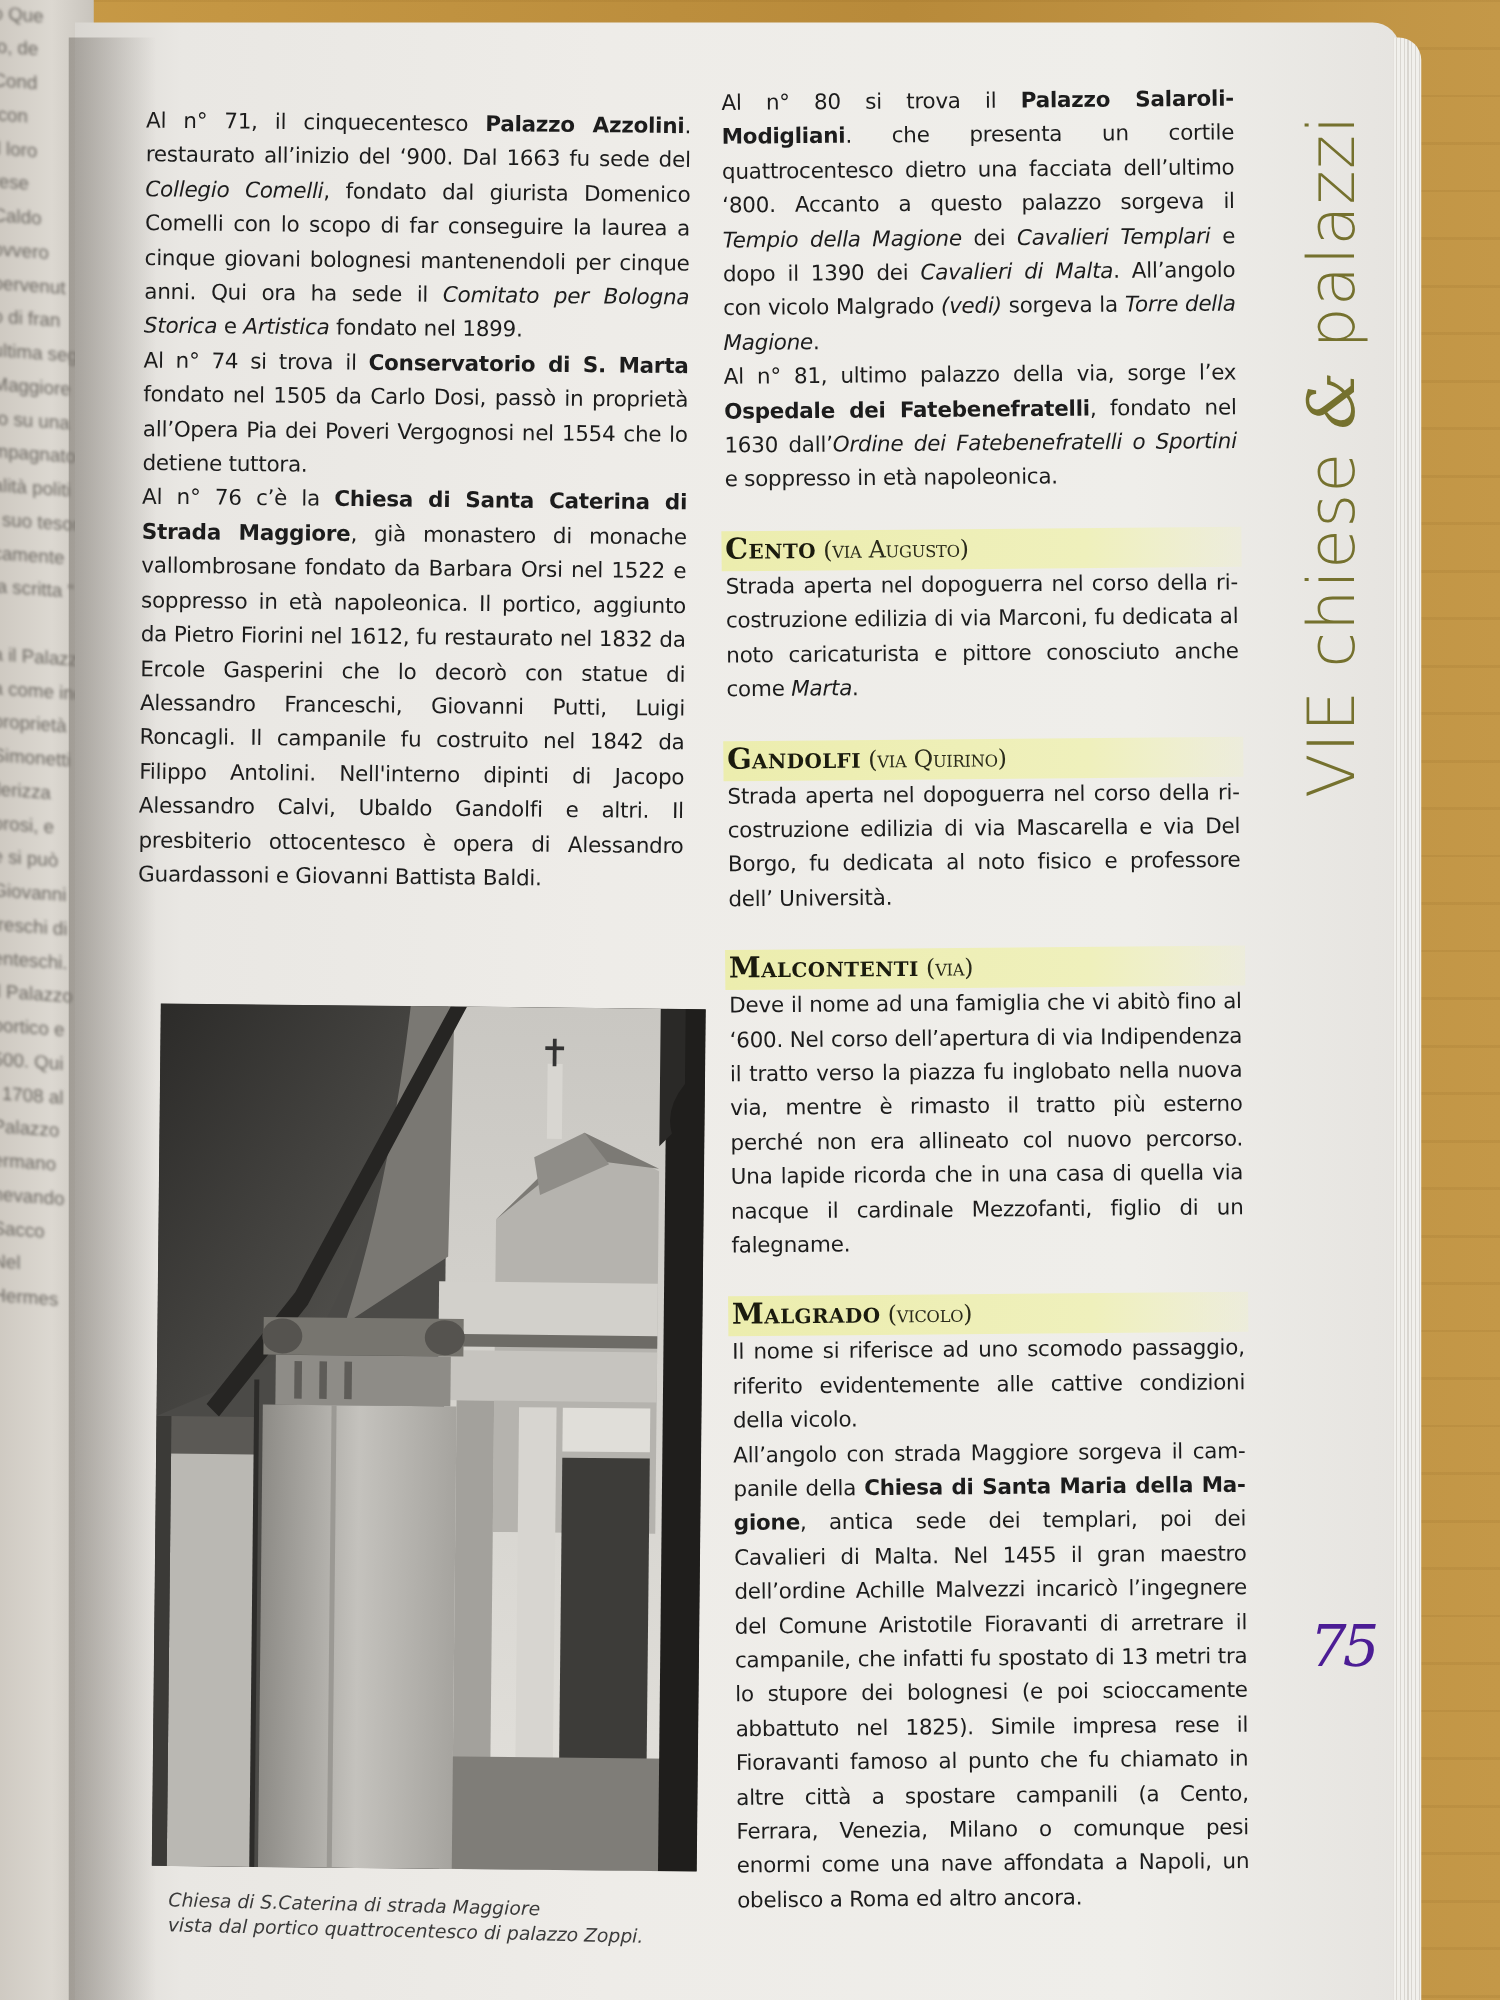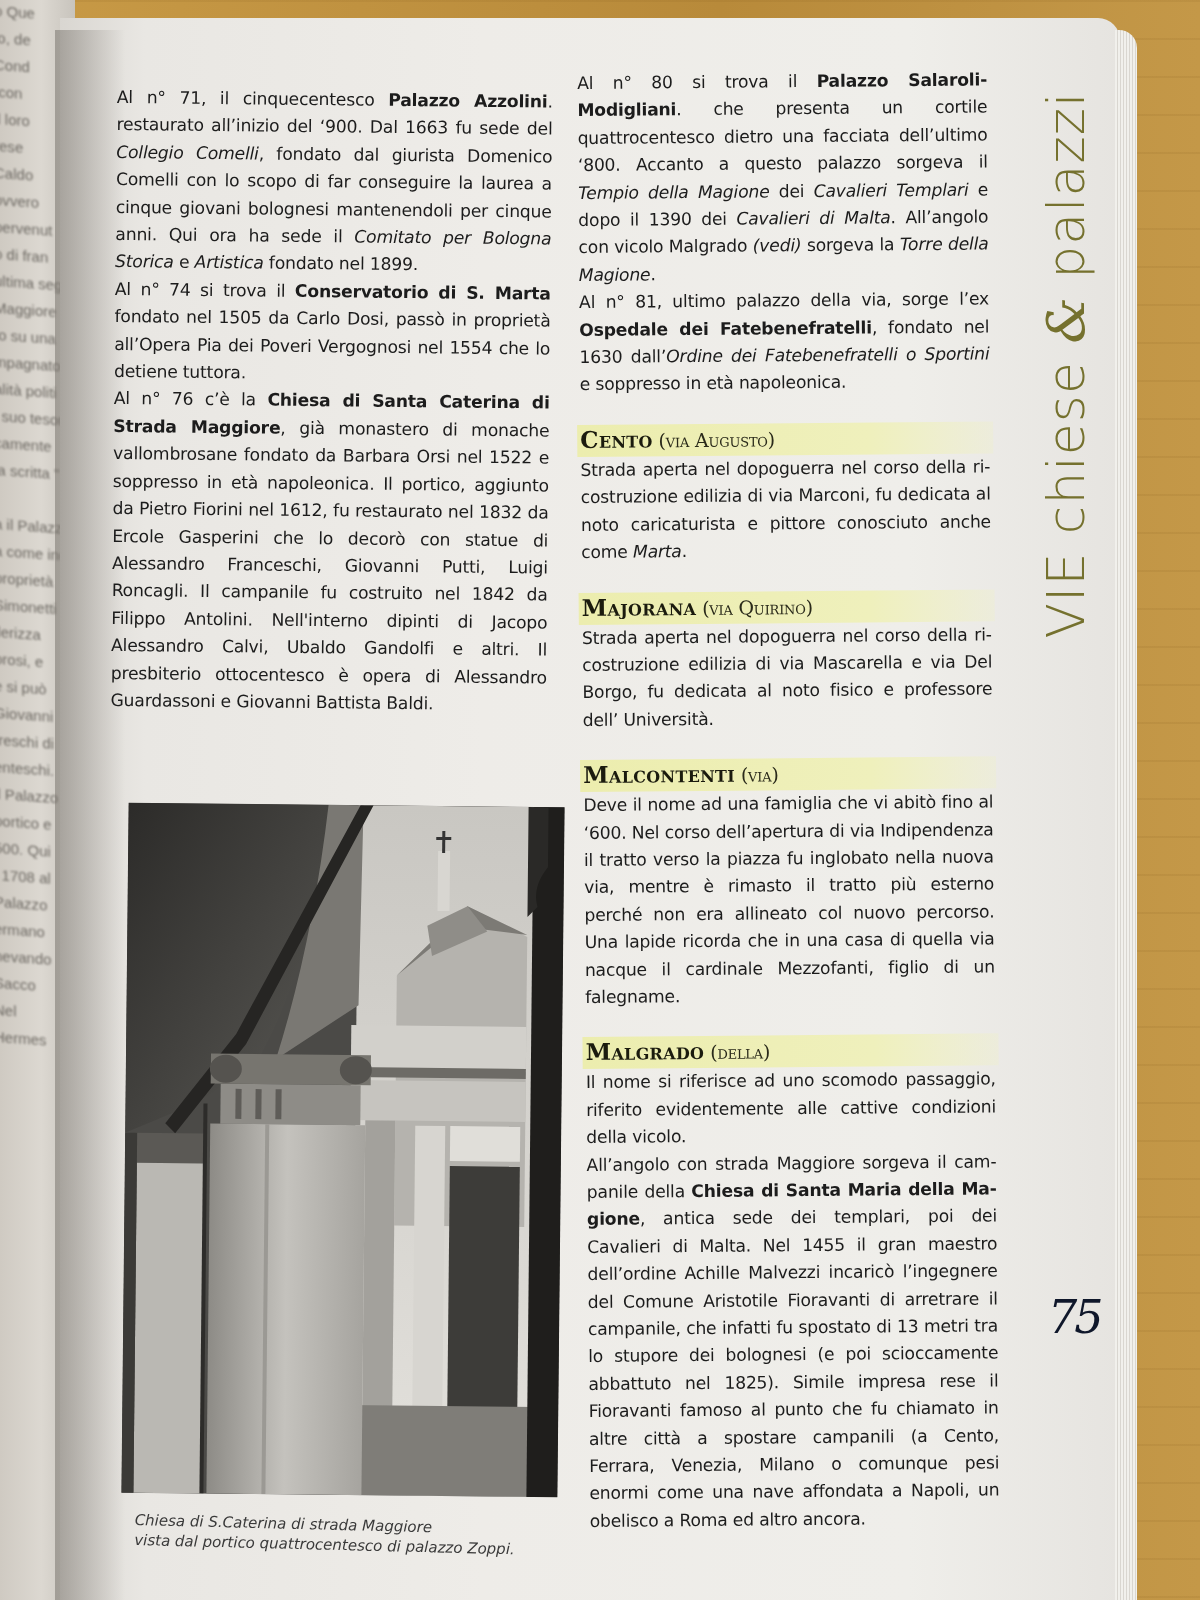--- a/index.html
+++ b/index.html
@@ -82,21 +82,21 @@
     position: absolute; left: 1066px; top: 365px;
     transform: translate(-50%, -50%) rotate(-90deg);
     white-space: nowrap; color: #75712e;
     font-family: "DejaVu Sans", sans-serif; font-weight: 300;
     font-size: 52px; letter-spacing: 1px;
   }
   .running-head .amp { font-family: "DejaVu Serif", serif; font-style: italic; }
   .page-number {
     position: absolute; left: 1048px; top: 1290px;
     font-family: "DejaVu Serif", serif; font-style: italic;
-    font-size: 46px; color: #0f172a; letter-spacing: -3px;
+    font-size: 46px; color: #4c1d95; letter-spacing: -3px;
   }
 </style>
 </head>
 <body>
 
 <div class="table-bg"></div>
 
 <div class="left-page">
   <div class="ghost" id="ghost-text">
       <div>o Que</div>
@@ -217,29 +217,29 @@
 </div>
 
 <div class="col col-right" id="col-right">
     <p><span>Al n° 80 si trova il </span><b>Palazzo Salaroli-Modigliani</b><span>. che presenta un cortile quattrocentesco dietro una facciata dell’ultimo ‘800. Accanto a questo palazzo sorgeva il </span><i>Tempio della Magione</i><span> dei </span><i>Cavalieri Templari</i><span> e dopo il 1390 dei </span><i>Cavalieri di Malta</i><span>. All’angolo con vicolo Malgrado </span><i>(vedi)</i><span> sorgeva la </span><i>Torre della Magione</i><span>.</span></p>
     <p><span>Al n° 81, ultimo palazzo della via, sorge l’ex </span><b>Ospedale dei Fatebenefratelli</b><span>, fondato nel 1630 dall’</span><i>Ordine dei Fatebenefratelli o Sportini</i><span> e soppresso in età napoleonica.</span></p>
     <div class="entry">
       <div class="entry-head"><span class="entry-name">Cento</span><span class="entry-qual"> (via Augusto)</span></div>
       <p><span>Strada aperta nel dopoguerra nel corso della ri­costruzione edilizia di via Marconi, fu dedicata al noto caricaturista e pittore conosciuto anche come </span><i>Marta</i><span>.</span></p>
     </div>
     <div class="entry">
-      <div class="entry-head"><span class="entry-name">Majorana</span><span class="entry-qual"> (via Quirino)</span></div>
+      <div class="entry-head"><span class="entry-name">Gandolfi</span><span class="entry-qual"> (via Quirino)</span></div>
       <p><span>Strada aperta nel dopoguerra nel corso della ri­costruzione edilizia di via Mascarella e via Del Borgo, fu dedicata al noto fisico e professore dell’ Università.</span></p>
     </div>
     <div class="entry">
       <div class="entry-head"><span class="entry-name">Malcontenti</span><span class="entry-qual"> (via)</span></div>
       <p><span>Deve il nome ad una famiglia che vi abitò fino al ‘600. Nel corso dell’apertura di via Indipen­denza il tratto verso la piazza fu inglobato nella nuova via, mentre è rimasto il tratto più esterno perché non era allineato col nuovo percorso. Una lapide ricorda che in una casa di quella via nacque il cardinale Mezzofanti, figlio di un falegname.</span></p>
     </div>
     <div class="entry">
-      <div class="entry-head"><span class="entry-name">Malgrado</span><span class="entry-qual"> (della)</span></div>
+      <div class="entry-head"><span class="entry-name">Malgrado</span><span class="entry-qual"> (vicolo)</span></div>
       <p><span>Il nome si riferisce ad uno scomodo passaggio, riferito evidentemente alle cattive condizioni della vicolo.</span></p>
       <p><span>All’angolo con strada Maggiore sorgeva il cam­panile della </span><b>Chiesa di Santa Maria della Ma­gione</b><span>, antica sede dei templari, poi dei Cavalieri di Malta. Nel 1455 il gran maestro dell’ordine Achille Malvezzi incaricò l’inge­gnere del Comune Aristotile Fioravanti di arre­trare il campanile, che infatti fu spostato di 13 metri tra lo stupore dei bolognesi (e poi scioc­camente abbattuto nel 1825). Simile impresa rese il Fioravanti famoso al punto che fu chia­mato in altre città a spostare campanili (a Cento, Ferrara, Venezia, Milano o comunque pesi enormi come una nave affondata a Napoli, un obelisco a Roma ed altro ancora.</span></p>
     </div>
   </div>
 
 <div class="running-head">
   <span>VIE chiese </span><span class="amp">&amp;</span><span> palazzi</span>
 </div>
 
 <div class="page-number">75</div>

